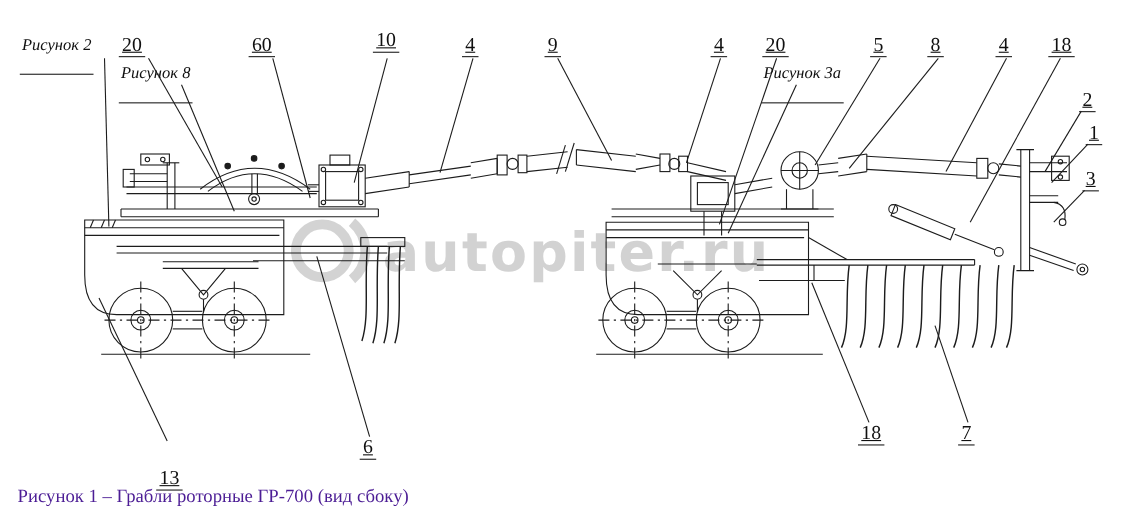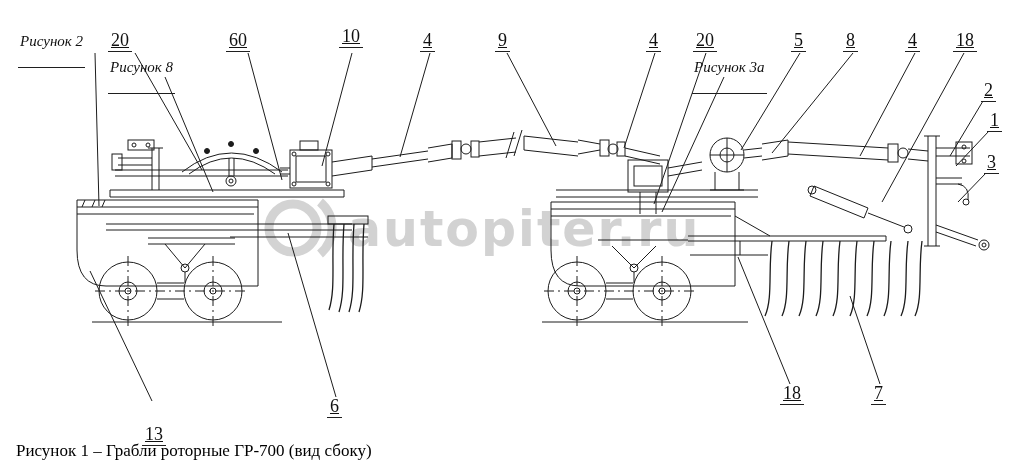--- a/index.html
+++ b/index.html
@@ -4,21 +4,21 @@
 <style>
   html,body{margin:0;padding:0;background:#ffffff;}
   #page{position:relative;width:1027px;height:470px;background:#ffffff;overflow:hidden;
         font-family:"Liberation Serif", serif;color:#111;}
   svg{position:absolute;left:0;top:0;}
   .callout{position:absolute;font:18px "Liberation Serif", serif;color:#101010;
            border-bottom:1.2px solid #1f1f1f;padding:0 3px 0 3px;line-height:21px;
            background:transparent;text-decoration:underline;}
   .figref{position:absolute;font:italic 15px "Liberation Serif", serif;color:#101010;
           border-bottom:1.2px solid #1f1f1f;padding:0 2px 17px 2px;line-height:18px;}
-  .caption{position:absolute;left:16px;top:441px;font:17px "Liberation Serif", serif;color:#000000;}
+  .caption{position:absolute;left:16px;top:441px;font:17px "Liberation Serif", serif;color:#4c1d95;}
 </style>
 </head>
 <body>
 
 <div id="page">
 
   <svg width="1027" height="470" viewBox="0 0 1027 470">
 
     <g opacity="0.8">
       <circle cx="293" cy="228" r="24" fill="none" stroke="#c9c9c9" stroke-width="9"></circle>

